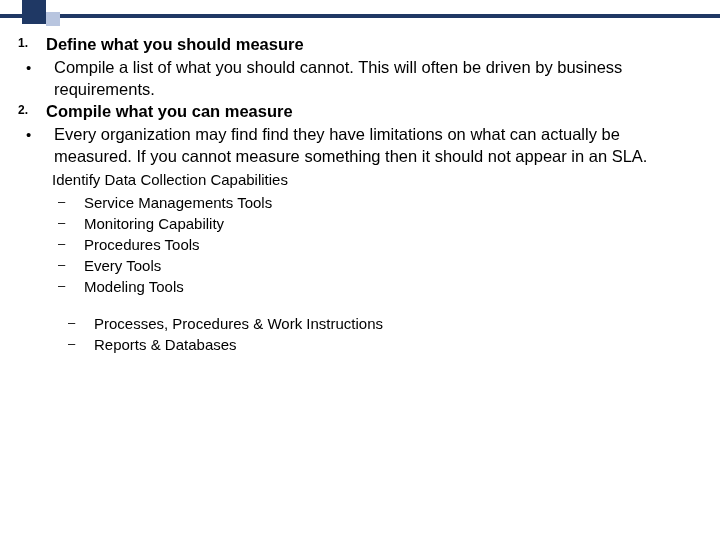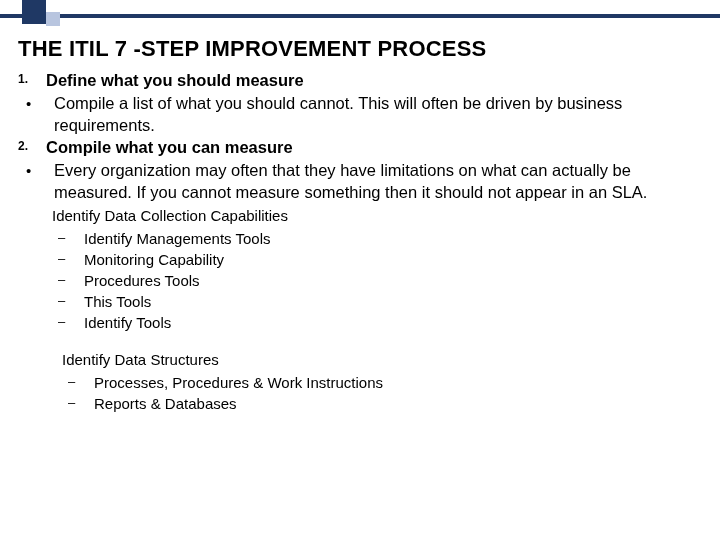--- a/index.html
+++ b/index.html
@@ -109,69 +109,67 @@
 </style>
 </head>
 <body>
 
 <div class="slide">
   <div class="accent-bar"></div>
   <div class="accent-square-dark"></div>
   <div class="accent-square-light"></div>
 
   <div class="content">
-    <div class="title">THE ITIL 7 -STEP IMPROVEMENT PROCESS</div>
 
     <div class="main-list">
 
       <div class="row">
         <div class="num-col">1.</div>
         <div class="txt-col step-title">Define what you should measure</div>
       </div>
       <div class="row">
         <div class="bullet-col">•</div>
         <div class="txt-col">Compile a list of what you should cannot. This will often be driven by business requirements.</div>
       </div>
 
       <div class="row">
         <div class="num-col">2.</div>
         <div class="txt-col step-title">Compile what you can measure</div>
       </div>
       <div class="row">
         <div class="bullet-col">•</div>
-        <div class="txt-col">Every organization may often that they have limitations on what can actually be measured. If you cannot measure something then it should not appear in an SLA.</div>
+        <div class="txt-col">Every organization may find find they have limitations on what can actually be measured. If you cannot measure something then it should not appear in an SLA.</div>
       </div>
     </div>
 
     <div class="sub-block">
       <div class="sub-header">Identify Data Collection Capabilities</div>
       <div class="dash-row">
         <div class="dash-col">–</div>
-        <div class="dash-txt">Identify Managements Tools</div>
+        <div class="dash-txt">Service Managements Tools</div>
       </div>
       <div class="dash-row">
         <div class="dash-col">–</div>
         <div class="dash-txt">Monitoring Capability</div>
       </div>
       <div class="dash-row">
         <div class="dash-col">–</div>
         <div class="dash-txt">Procedures Tools</div>
       </div>
       <div class="dash-row">
         <div class="dash-col">–</div>
-        <div class="dash-txt">This Tools</div>
+        <div class="dash-txt">Every Tools</div>
       </div>
       <div class="dash-row">
         <div class="dash-col">–</div>
-        <div class="dash-txt">Identify Tools</div>
+        <div class="dash-txt">Modeling Tools</div>
       </div>
     </div>
 
     <div class="sub-block second">
-      <div class="sub-header">Identify Data Structures</div>
       <div class="dash-row">
         <div class="dash-col">–</div>
         <div class="dash-txt">Processes, Procedures &amp; Work Instructions</div>
       </div>
       <div class="dash-row">
         <div class="dash-col">–</div>
         <div class="dash-txt">Reports &amp; Databases</div>
       </div>
     </div>
 

